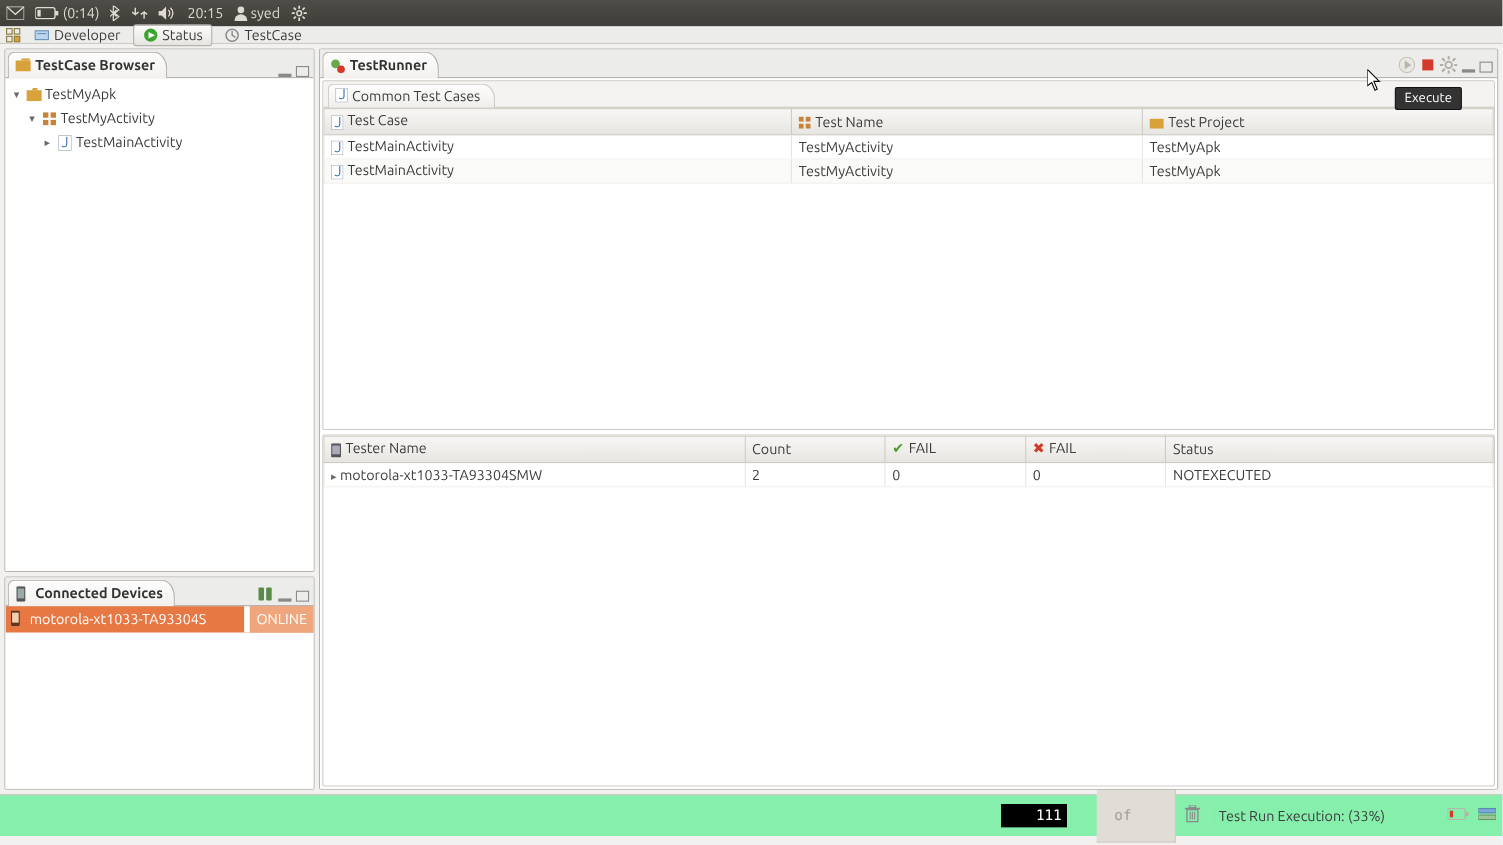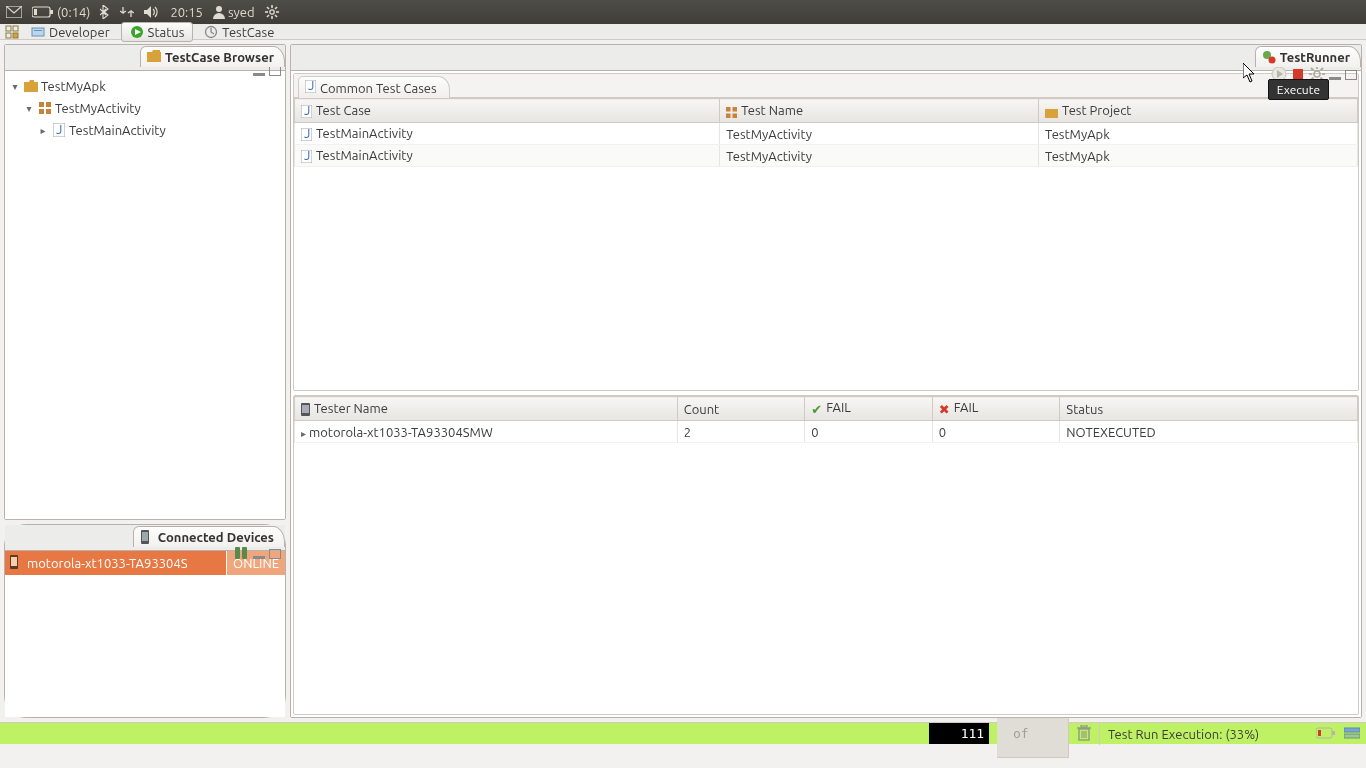--- a/index.html
+++ b/index.html
@@ -19,59 +19,59 @@
 .persp-btn .ic { width:14px;height:14px; }
 .small-ic { width:16px;height:16px; display:flex;align-items:center;justify-content:center; }
 
 
 .main { display:grid; grid-template-columns: 288px 1fr; grid-template-rows: 1fr 34px; height: calc(768px - 24px - 28px); }
 .left-col { display:flex; flex-direction:column; gap:4px; padding:4px 2px 4px 4px; }
 .right-col { display:flex; flex-direction:column; gap:4px; padding:4px 4px 4px 2px; }
 
 
 .view { border:1px solid #b7b2ab; border-radius:2px; background:#fdfdfd; display:flex; flex-direction:column; position:relative; }
-.tabbar { height:26px; display:flex; align-items:flex-end; background:#ececea; border-bottom:1px solid #b7b2ab; position:relative;flex-direction:column; }
+.tabbar { height:26px; display:flex; align-items:flex-end; background:#ececea; border-bottom:1px solid #b7b2ab; position:relative; }
 .tab { display:flex; align-items:center; gap:4px; padding:3px 10px 3px 6px; background:linear-gradient(#fdfdfd,#f2f1ee); border:1px solid #b7b2ab; border-bottom:none; border-top-left-radius:6px; border-top-right-radius:12px 16px; margin-left:2px; height:24px; font-weight:bold; color:#333; position:relative; top:1px; }
 .tab .ic { width:14px;height:14px; }
 .tabbar .spacer { flex:1; }
 .tabtools { display:flex; align-items:center; gap:4px; padding-right:4px; }
 .tabtools .winbtn { width:12px;height:10px;border:1px solid #8a8a8a; }
 .view-body { flex:1; overflow:hidden; background:#fff; }
 
 
 .tree { padding:4px 2px; }
 .tree-row { display:flex; align-items:center; gap:2px; height:22px; padding-left:2px; }
 .twisty { width:12px; text-align:center; color:#6a6a6a; font-size:10px; }
 .tree-ic { width:16px;height:16px; display:inline-flex;align-items:center;justify-content:center; }
 .indent1 { padding-left:16px; }
 .indent2 { padding-left:30px; }
 
 
 .dev-row { height:24px; display:flex; align-items:center; background:#e77843; color:#fff; }
 .dev-row .name { flex:1; padding-left:8px; overflow:hidden; white-space:nowrap; text-overflow:clip; }
-.dev-row .status { background:#f0a67c; color:#fff; padding:0 6px; height:100%; display:flex; align-items:center; border-left:1px solid #ffffff; }
+.dev-row .status { background:#f0a67c; color:#fff; padding:0 6px; height:100%; display:flex; align-items:center; border-left:5px solid #ffffff; }
 
 
 .tbl { width:100%; border-collapse:collapse; }
 .tbl th { text-align:left; font-weight:normal; background:linear-gradient(#f7f6f4,#e7e5e1); border:1px solid #cfcac4; padding:3px 6px; height:24px; }
 .tbl td { border-left:1px solid #e7e5e1; border-right:1px solid #e7e5e1; border-bottom:1px solid #f2f1ee; padding:3px 6px; height:22px; }
 .tbl tr.odd td { background:#fafaf8; }
 .th-ic { display:inline-flex; vertical-align:middle; margin-right:4px; }
 .passmark { color:#4a9a2a; font-weight:bold; }
 .failmark { color:#d43a2a; font-weight:bold; }
 
 
 .inner-tabbar { height:24px; display:flex;align-items:flex-end; background:#f4f3f1; border-bottom:1px solid #cfcac4; }
 .inner-tab { display:flex; align-items:center; gap:4px; padding:2px 12px 2px 6px; background:linear-gradient(#fdfdfd,#efeeeb); border:1px solid #cfcac4; border-bottom:none; border-top-left-radius:5px; border-top-right-radius:12px 14px; margin-left:4px; height:22px; position:relative; top:1px; }
 
 
-.statusbar { grid-column:1 / span 2; height:22px; background:#bef264; border-top:1px solid #cfcac4; display:flex; align-items:center; padding:0 6px; gap:8px; }
+.statusbar { grid-column:1 / span 2; height:38px; background:#86efac; border-top:1px solid #cfcac4; display:flex; align-items:center; padding:0 6px; gap:8px; }
 .statusbar .stretch { flex:1; }
 .blackbox { background:#000; color:#fff; padding:2px 4px; font-family:monospace; min-width:60px; text-align:right; border:1px solid #000; }
-.graybox { background:#e0ddd7; color:#a39e94; padding:16px 8px; border:1px solid #cfcac4; border-left:none; font-family:monospace; }
+.graybox { background:#e0ddd7; color:#a39e94; padding:16px 8px; border:1px solid #cfcac4; border-left:none; font-family:monospace;margin-left:19px; }
 
 
 .tooltip { position:absolute; background:#333; color:#fff; padding:3px 8px; border-radius:2px; font-size:12px; top:34px; right:32px; z-index:50; border:1px solid #111; }
 
 
 .cursor { position:absolute; width:14px;height:20px; z-index:60; }
 
 
 .folder-ic { fill:#d8a13a; }
 .pkg-ic { fill:#c7833a; }
@@ -222,21 +222,21 @@
               <svg width="12" height="14" viewBox="0 0 12 14">
                 <rect x="0" y="0" width="12" height="14" fill="#fff" stroke="#9aa6b2"></rect>
                 <text x="3" y="11" font-size="9" class="java-ic" fill="#3a6fb7">J</text>
               </svg>
             </span>
           <span>TestMainActivity</span>
         </div>
       </div>
     </div>
 
-    <div class="view" style="height:194px;border-radius:22px;">
+    <div class="view" style="height:194px;">
       <div class="tabbar">
         <div class="tab">
           <span class="ic"><svg width="10" height="14" viewBox="0 0 10 14">
                 <rect x="1" y="0" width="8" height="14" rx="1" fill="#555"></rect>
                 <rect x="2" y="2" width="6" height="9" fill="#9aa"></rect>
               </svg></span>
           <span>Connected Devices</span>
         </div>
         <div class="spacer"></div>
         <div class="tabtools">

